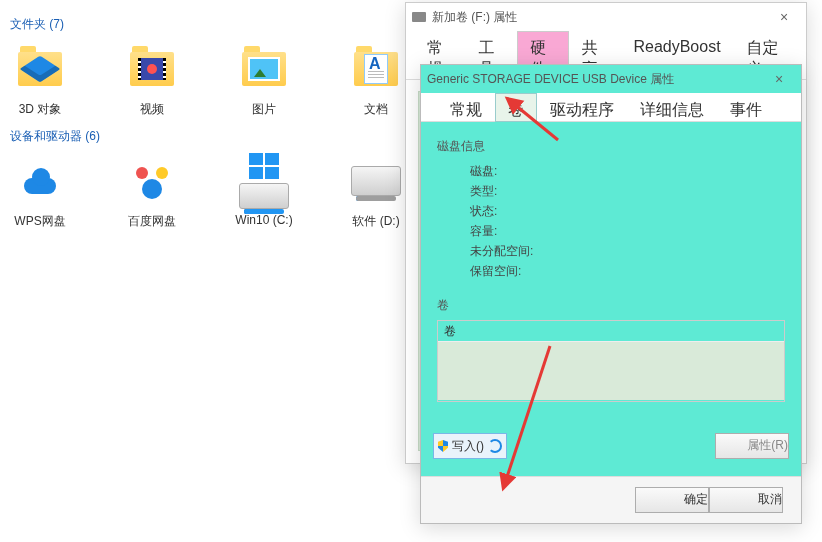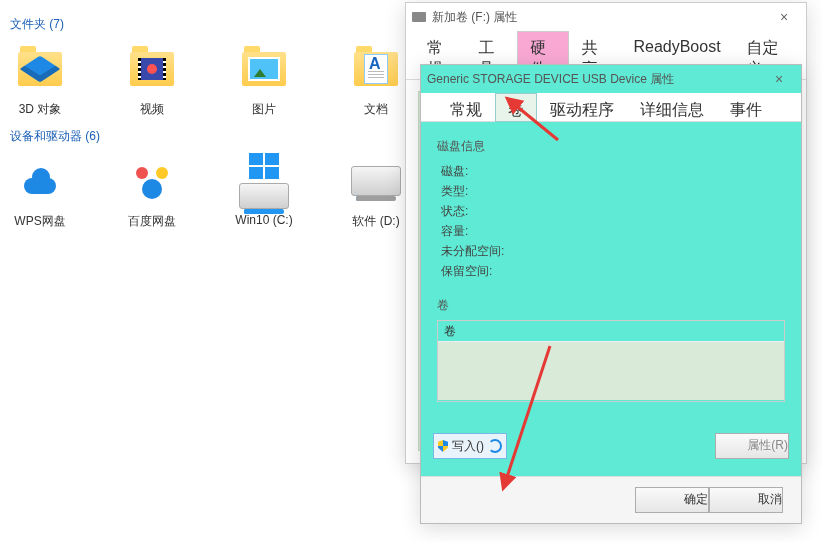--- a/index.html
+++ b/index.html
@@ -278,21 +278,21 @@
   border: 1px solid #bbb;
 }
 .content2 {
   padding: 8px 16px 0;
 }
 .group-label {
   color: #555;
   margin: 8px 0 6px 0;
 }
 .kv {
-  margin-left: 4px;
+  margin-left: 33px;
   line-height: 20px;
   color: #444;
 }
 .vol-box {
   border: 1px solid #ccc;
   height: 80px;
   margin-top: 4px;
 }
 .vol-head {
   display: flex;

